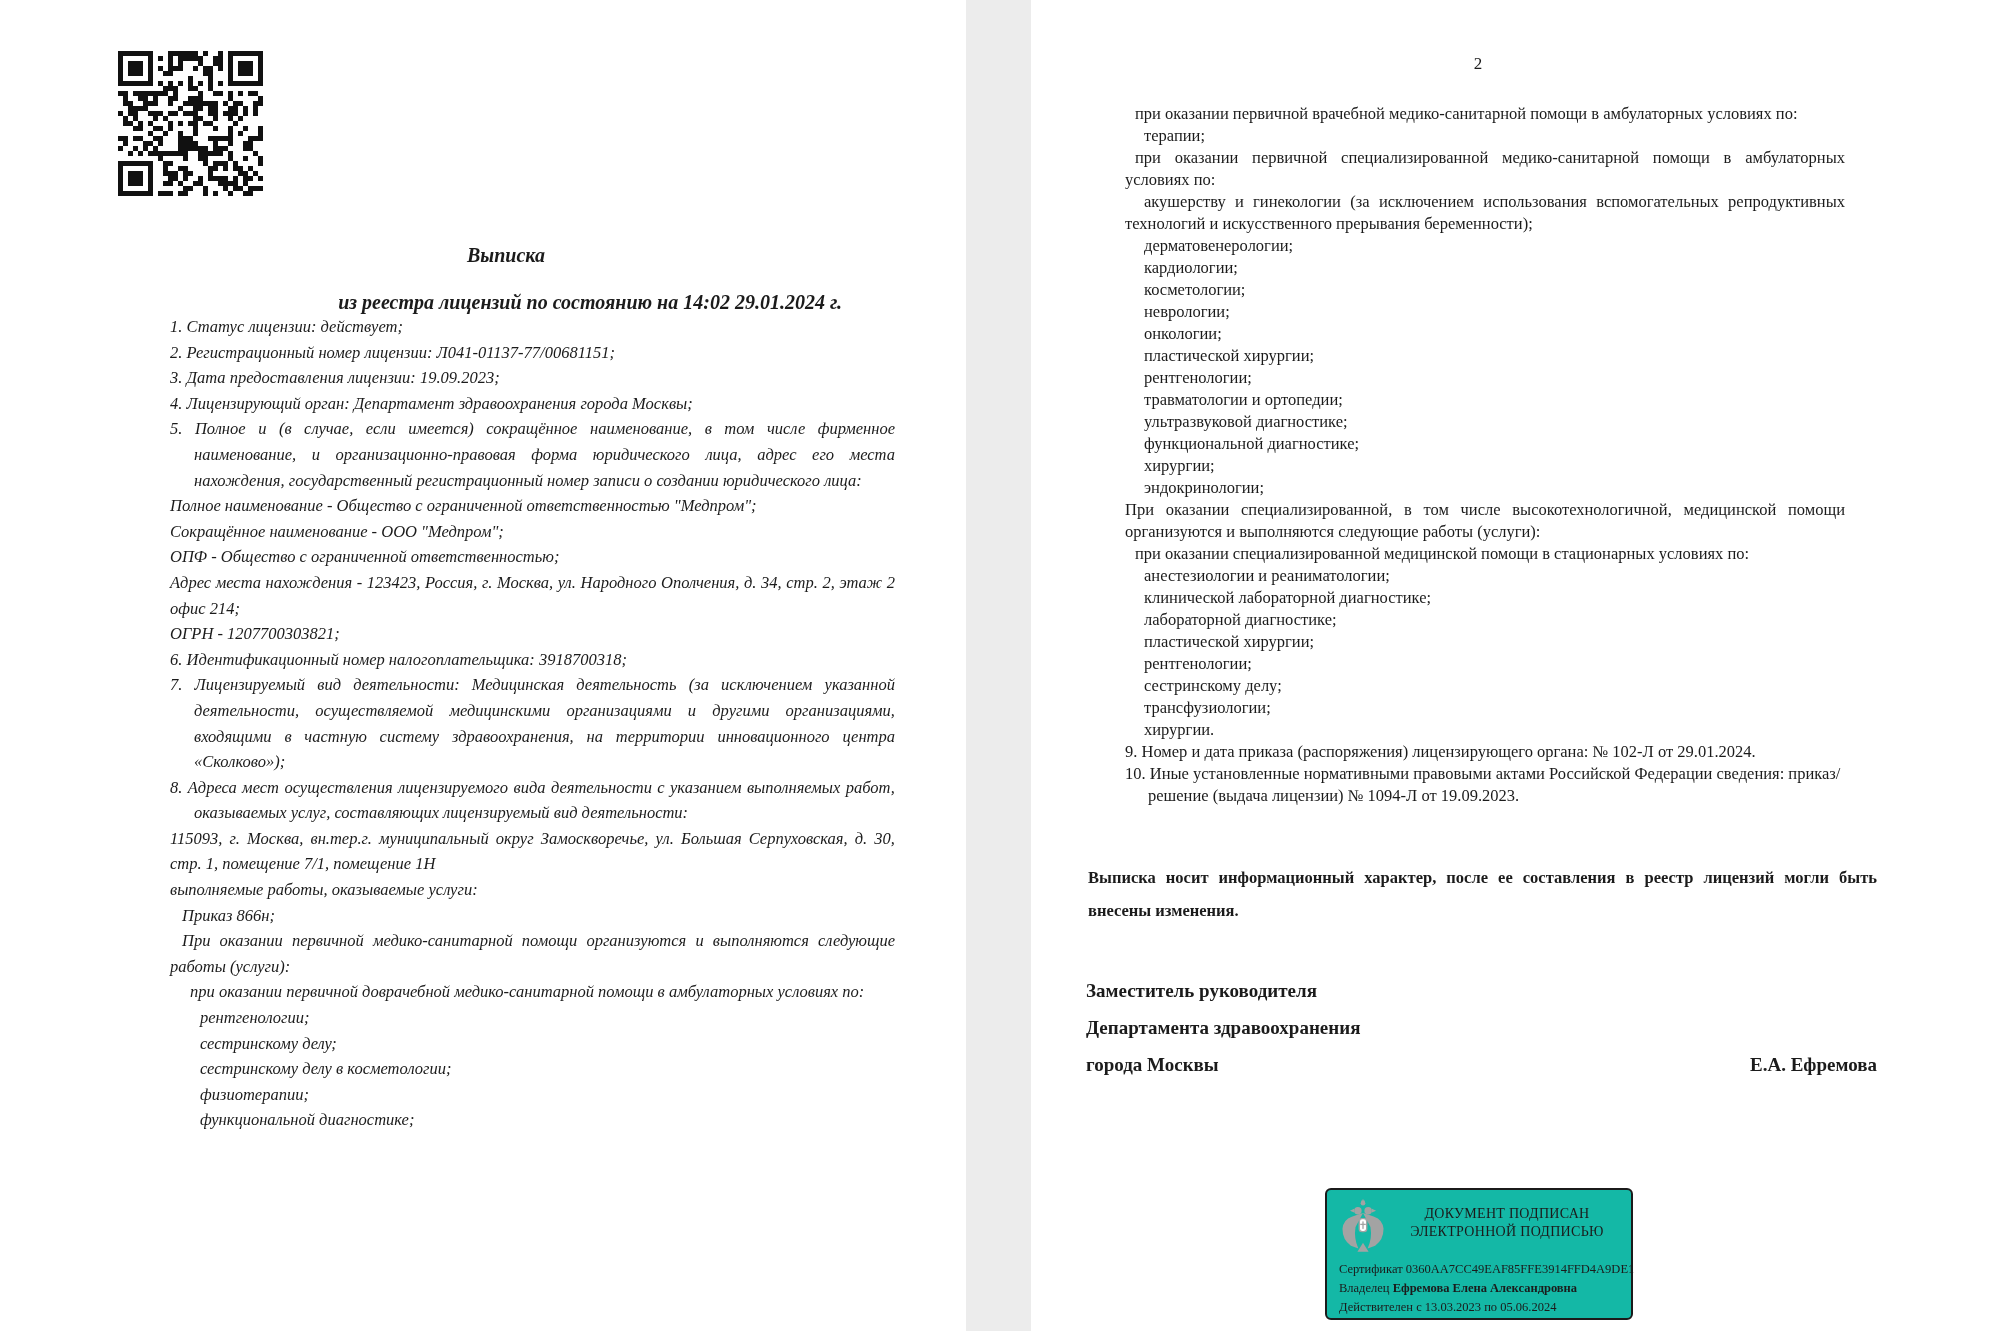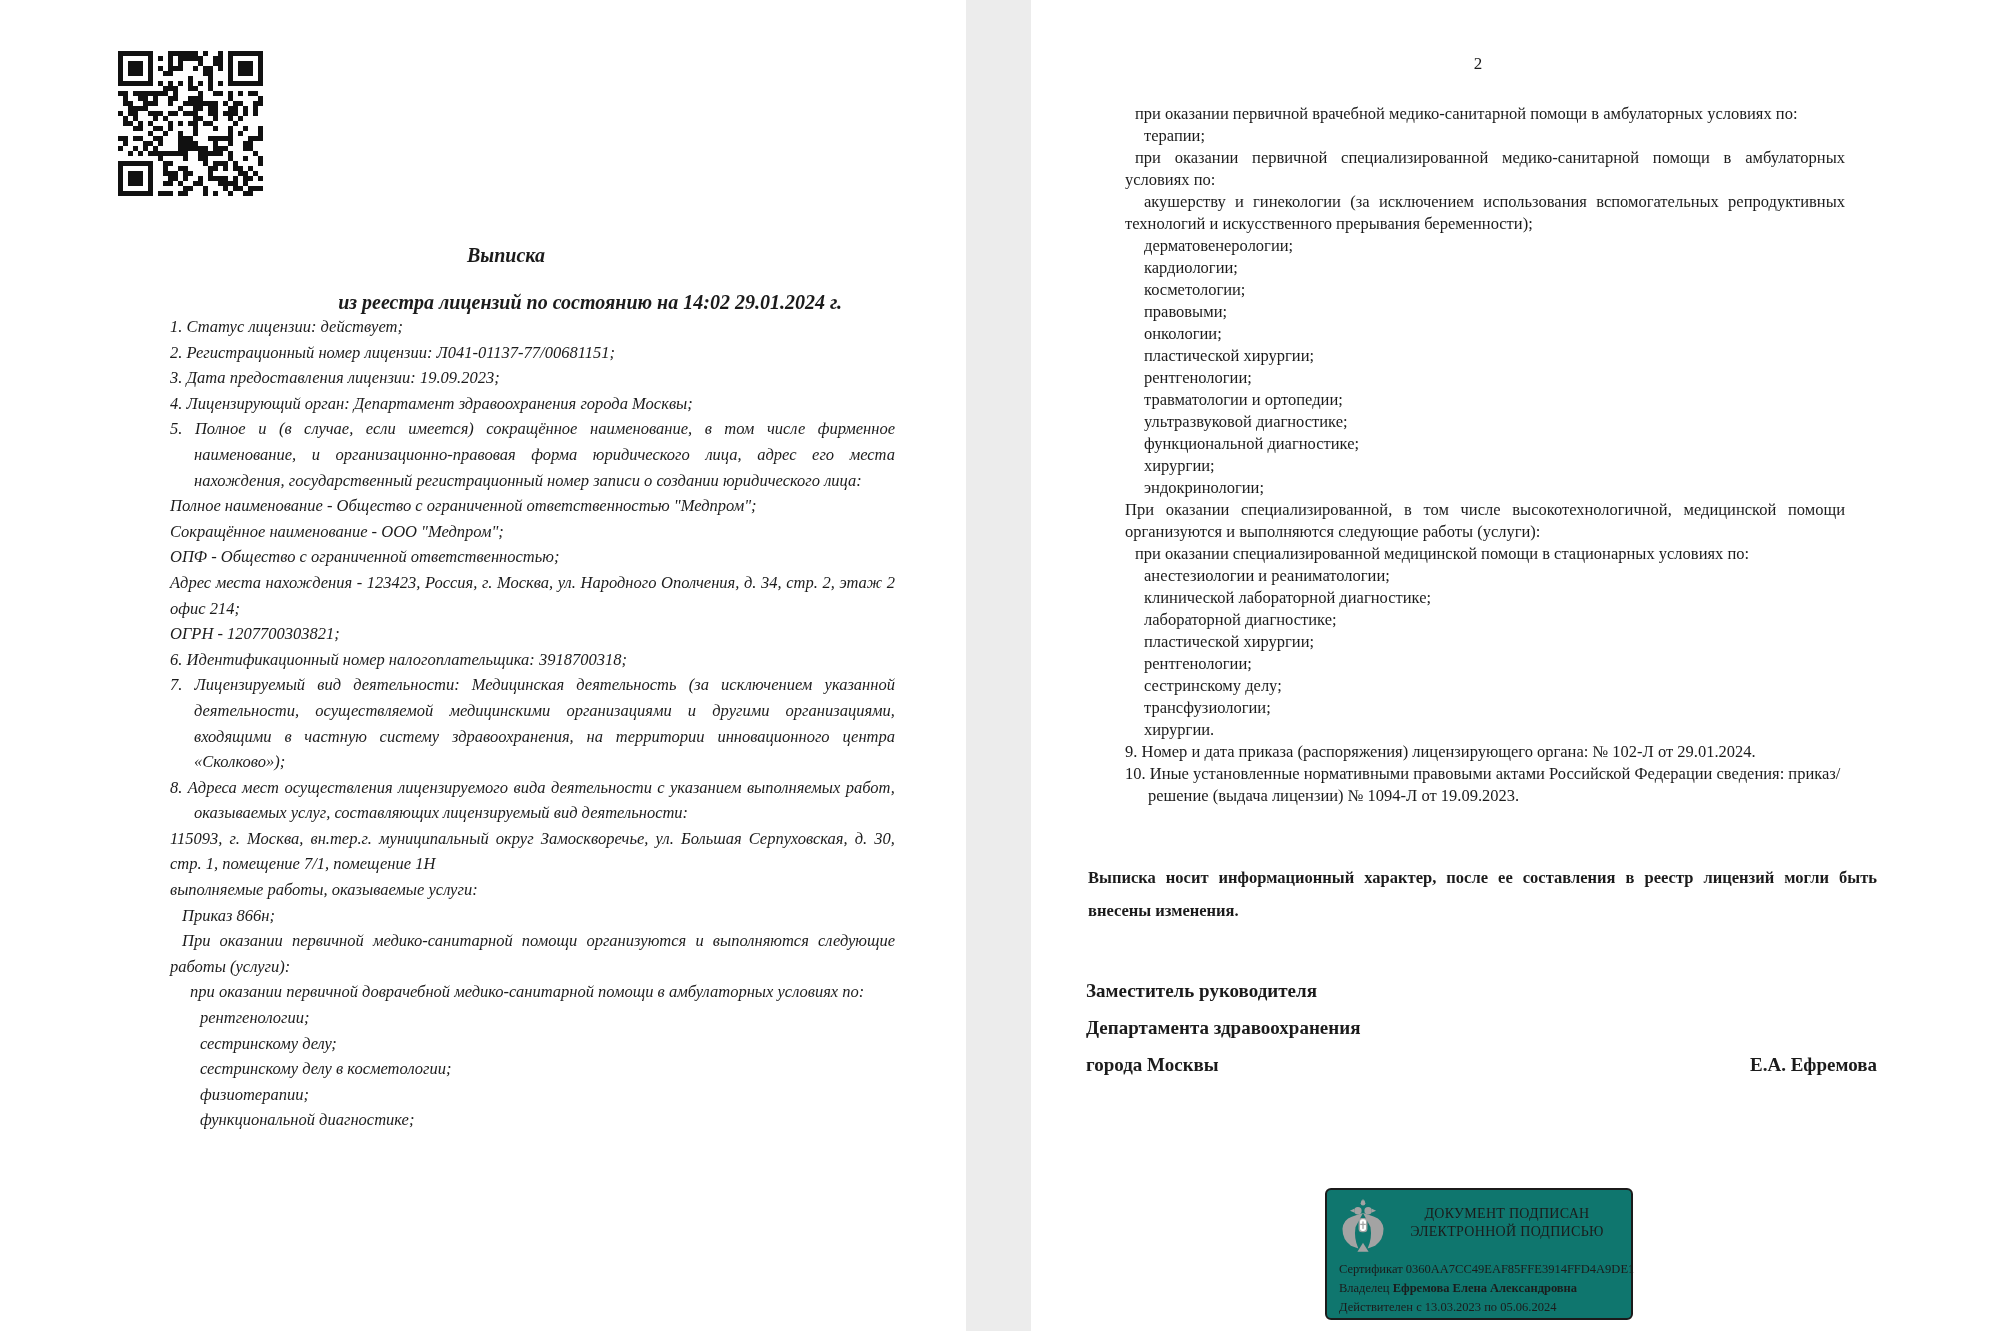--- a/index.html
+++ b/index.html
@@ -29,21 +29,21 @@
   .it{text-indent:19px;text-align:left !important;}
   .itj{text-indent:19px;}
   .num2{margin-left:-12px;padding-left:23px;text-indent:-23px;text-align:left !important;}
   .note{margin-left:10px;margin-top:54px;width:789px;text-align:justify;line-height:33px;font-weight:bold;}
   .sig{position:relative;margin-top:49px;width:799px;font-weight:700;font-size:19px;line-height:29px;}
   .sig p{margin:8px;}
   .sig .name{position:absolute;right:0;bottom:0;margin-top:40px;}
 
   
   .stamp{position:absolute;left:247px;top:1188px;width:308px;height:132px;box-sizing:border-box;
-         border:2px solid #1b1b1b;border-radius:6px;background:#0f766e;font-weight:400;}
+         border:2px solid #1b1b1b;border-radius:6px;background:#14b8a6;font-weight:400;}
   .emblem{position:absolute;left:12px;top:9px;width:48px;height:56px;}
   .emblem svg{display:block;width:48px;height:56px;}
   .stitle{position:absolute;left:62px;right:6px;top:15px;text-align:center;font-size:14px;line-height:18px;letter-spacing:.3px;}
   .slines{position:absolute;left:12px;right:8px;top:70px;font-size:12.5px;line-height:19px;white-space:nowrap;}
 </style>
 </head>
 <body>
 
 <div class="screen">
   <div class="gutter"></div>
@@ -487,21 +487,21 @@
   <section class="page p2">
     <div class="pagenum">2</div>
     <div class="pbody body2">
         <p class="pf">при оказании первичной врачебной медико-санитарной помощи в амбулаторных условиях по:</p>
         <p class="it">терапии;</p>
         <p class="pf">при оказании первичной специализированной медико-санитарной помощи в амбулаторных условиях по:</p>
         <p class="itj">акушерству и гинекологии (за исключением использования вспомогательных репродуктивных технологий и искусственного прерывания беременности);</p>
         <p class="it">дерматовенерологии;</p>
         <p class="it">кардиологии;</p>
         <p class="it">косметологии;</p>
-        <p class="it">правовыми;</p>
+        <p class="it">неврологии;</p>
         <p class="it">онкологии;</p>
         <p class="it">пластической хирургии;</p>
         <p class="it">рентгенологии;</p>
         <p class="it">травматологии и ортопедии;</p>
         <p class="it">ультразвуковой диагностике;</p>
         <p class="it">функциональной диагностике;</p>
         <p class="it">хирургии;</p>
         <p class="it">эндокринологии;</p>
         <p>При оказании специализированной, в том числе высокотехнологичной, медицинской помощи организуются и выполняются следующие работы (услуги):</p>
         <p class="pf">при оказании специализированной медицинской помощи в стационарных условиях по:</p>

